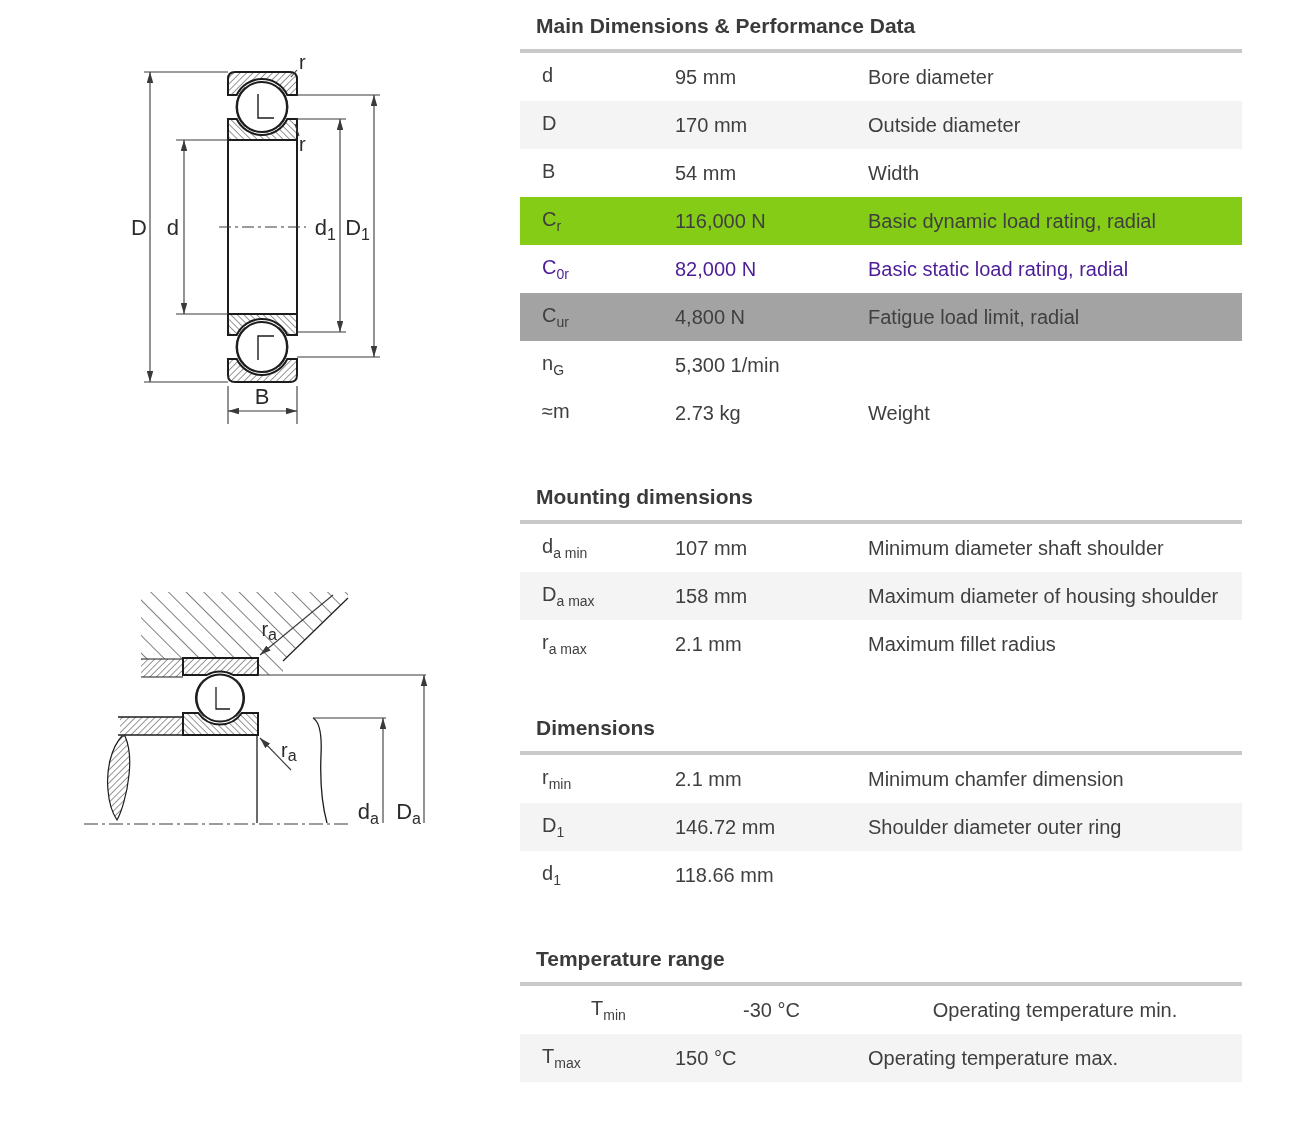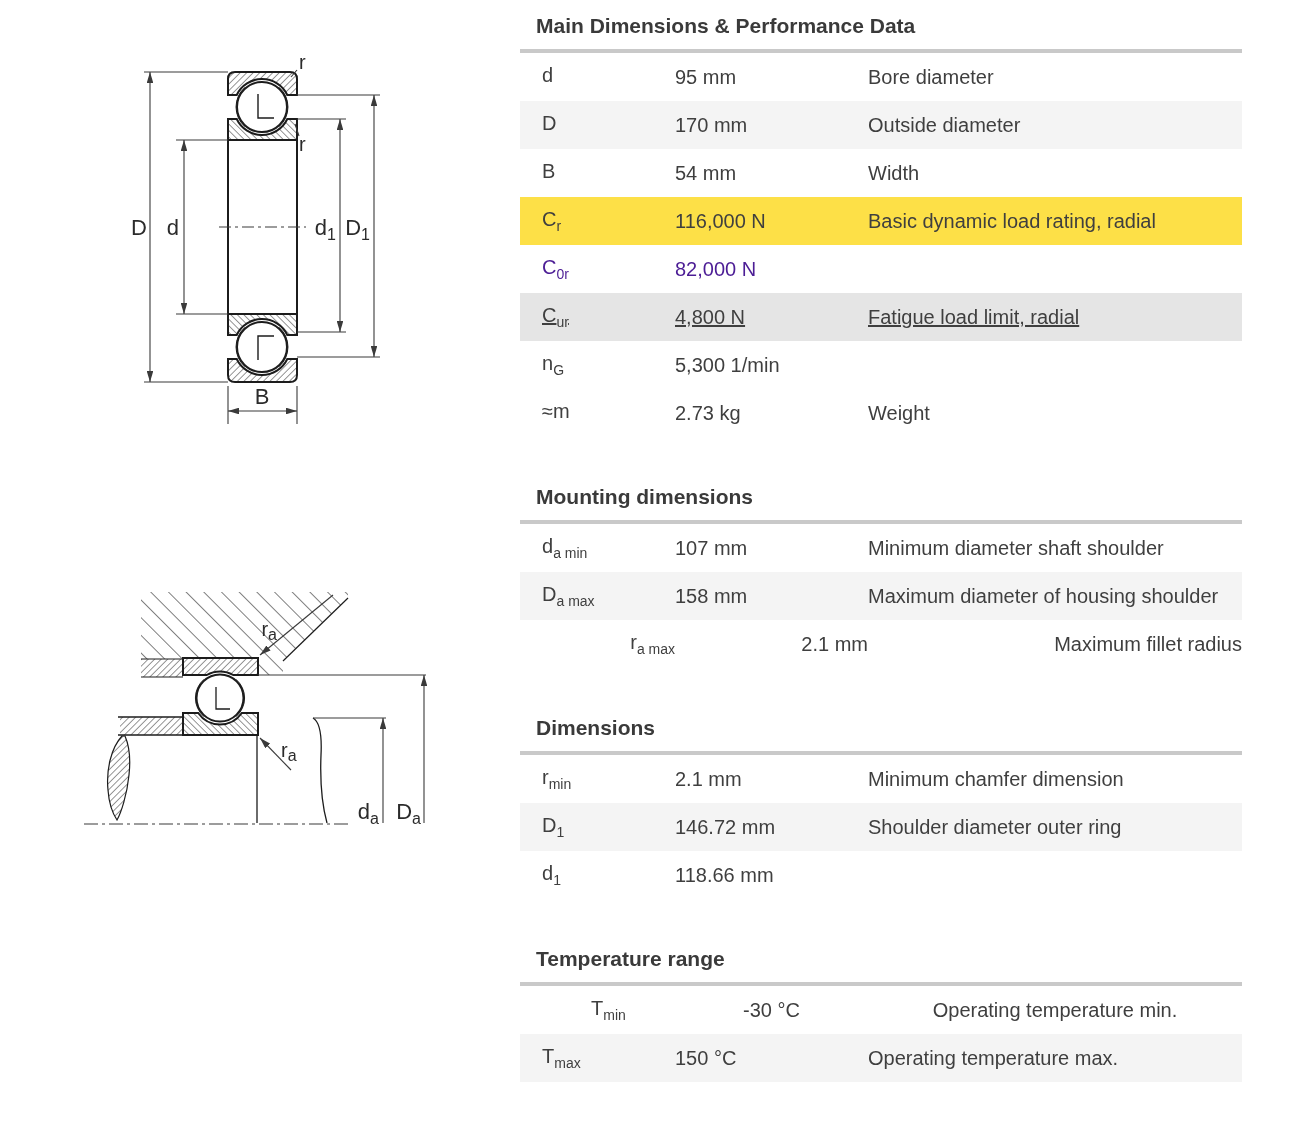--- a/index.html
+++ b/index.html
@@ -167,32 +167,33 @@
     <div class="cell val">170 mm</div>
     <div class="cell desc">Outside diameter</div>
   </div>
 
   <div class="row" style="color: rgb(63, 63, 63);">
     <div class="cell sym"><span class="base">B</span><sub class="sub"></sub></div>
     <div class="cell val">54 mm</div>
     <div class="cell desc">Width</div>
   </div>
 
-  <div class="row" style="background: #fde047; color: rgb(63, 63, 63);">
+  <div class="row" style="background: #84cc16; color: rgb(63, 63, 63);">
     <div class="cell sym"><span class="base">C</span><sub class="sub">r</sub></div>
     <div class="cell val">116,000 N</div>
     <div class="cell desc">Basic dynamic load rating, radial</div>
   </div>
 
   <div class="row" style="color: #4c1d95;">
     <div class="cell sym"><span class="base">C</span><sub class="sub">0r</sub></div>
     <div class="cell val">82,000 N</div>
-  </div>
-
-  <div class="row" style="background: #e5e5e5; color: rgb(63, 63, 63); text-decoration: underline;">
+    <div class="cell desc">Basic static load rating, radial</div>
+  </div>
+
+  <div class="row" style="background: #a3a3a3; color: rgb(63, 63, 63);">
     <div class="cell sym"><span class="base">C</span><sub class="sub">ur</sub></div>
     <div class="cell val">4,800 N</div>
     <div class="cell desc">Fatigue load limit, radial</div>
   </div>
 
   <div class="row" style="color: rgb(63, 63, 63);">
     <div class="cell sym"><span class="base">n</span><sub class="sub">G</sub></div>
     <div class="cell val">5,300 1/min</div>
   </div>
 
@@ -214,21 +215,21 @@
     <div class="cell val">107 mm</div>
     <div class="cell desc">Minimum diameter shaft shoulder</div>
   </div>
 
   <div class="row" style="background: rgb(244, 244, 244); color: rgb(63, 63, 63);">
     <div class="cell sym"><span class="base">D</span><sub class="sub">a max</sub></div>
     <div class="cell val">158 mm</div>
     <div class="cell desc">Maximum diameter of housing shoulder</div>
   </div>
 
-  <div class="row" style="color: rgb(63, 63, 63); text-align: right;">
+  <div class="row" style="color: rgb(63, 63, 63);">
     <div class="cell sym"><span class="base">r</span><sub class="sub">a max</sub></div>
     <div class="cell val">2.1 mm</div>
     <div class="cell desc">Maximum fillet radius</div>
   </div>
 </div>
   </section>
 
   <section class="data-section">
     <h2 class="section-title">Dimensions</h2>
     <div class="section-bar" style="background: rgb(201, 201, 201);"></div>

